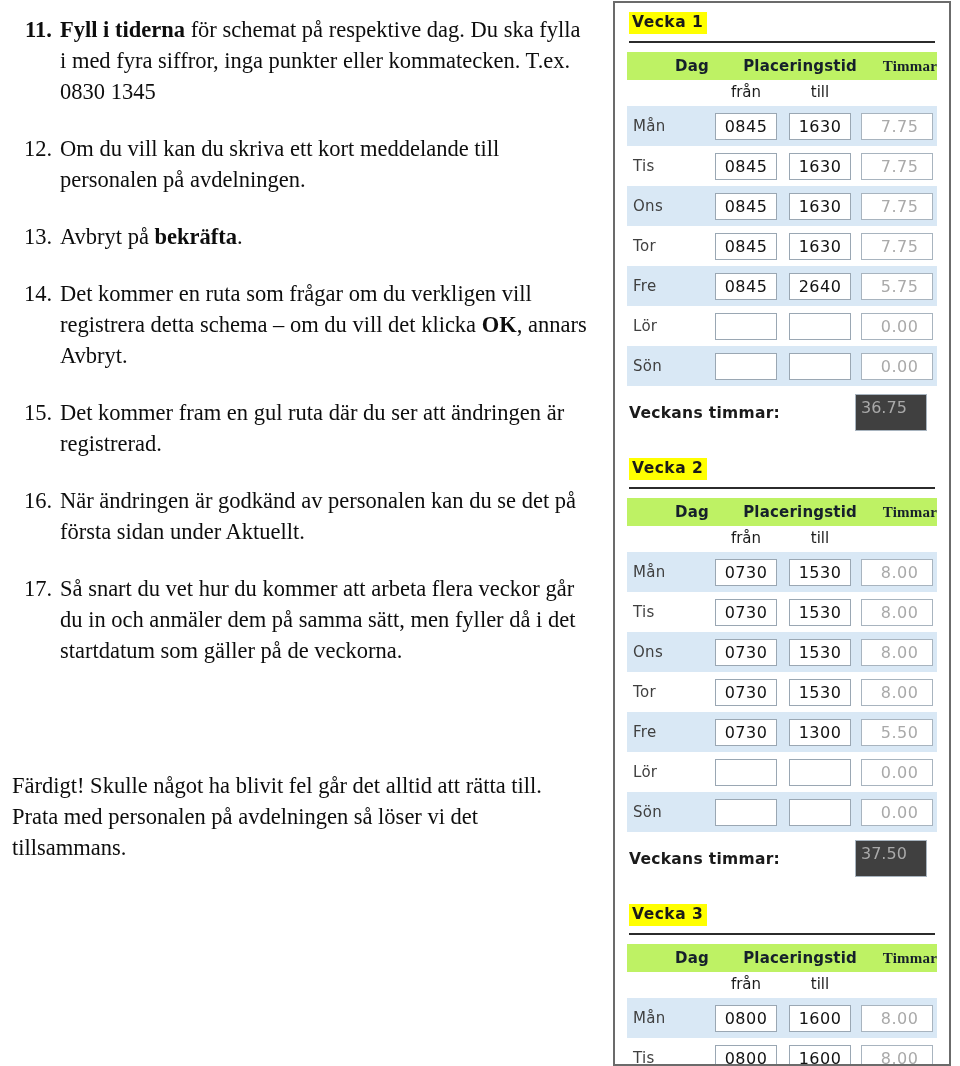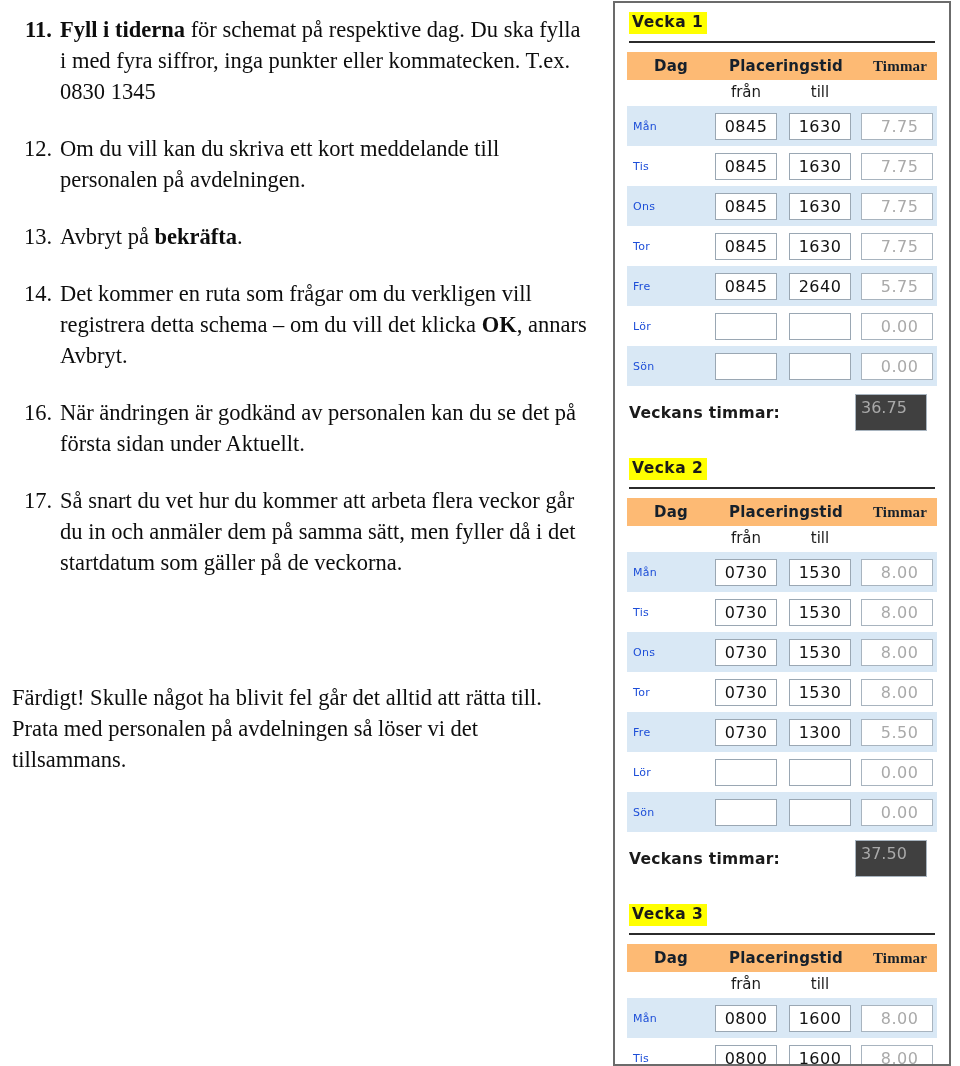--- a/index.html
+++ b/index.html
@@ -104,25 +104,25 @@
     width: 310px;
     margin: 9px 0 0 12px;
     table-layout: fixed;
   }
   table.sched col.c-day  { width: 82px; }
   table.sched col.c-from { width: 74px; }
   table.sched col.c-to   { width: 74px; }
   table.sched col.c-hrs  { width: 80px; }
 
   table.sched th {
-    background: #fdba74;
+    background: #bef264;
     color: #16202b;
     font-weight: bold;
     font-size: 15px;
-    text-align: center;
+    text-align: right;
     padding: 5px 0 5px 6px;
     letter-spacing: 0.2px;
     white-space: nowrap;
   }
   th.th-plac { text-align: left; }
   th.th-timmar { text-align: left; padding-left: 8px; font-family: Liberation Serif, serif; }
 
   tr.subhead td {
     background: #ffffff;
     font-size: 15px;
@@ -135,22 +135,22 @@
 
   tr.drow td {
     padding: 3px 0 3px 0;
     height: 34px;
     vertical-align: middle;
   }
   tr.drow.odd td { background: #d9e8f5; }
   tr.drow.even td { background: #ffffff; }
 
   td.daycell {
-    font-size: 11px;
-    color: #1d4ed8;
+    font-size: 15px;
+    color: #404040;
     padding-left: 6px !important;
     letter-spacing: 0.3px;
   }
   td.inpcell { text-align: center; }
 
   .tinput {
     display: inline-block;
     box-sizing: border-box;
     width: 62px;
     height: 27px;
@@ -219,20 +219,24 @@
   <div class="instr-item">
     <div class="instr-num">13.</div>
     <div class="instr-body"><span>Avbryt på </span><b class="strong">bekräfta</b><span>.</span></div>
   </div>
 
   <div class="instr-item">
     <div class="instr-num">14.</div>
     <div class="instr-body"><span>Det kommer en ruta som frågar om du verkligen vill registrera detta schema – om du vill det klicka </span><b class="strong">OK</b><span>, annars Avbryt.</span></div>
   </div>
 
+  <div class="instr-item">
+    <div class="instr-num">15.</div>
+    <div class="instr-body"><span>Det kommer fram en gul ruta där du ser att ändringen är registrerad.</span></div>
+  </div>
 
   <div class="instr-item">
     <div class="instr-num">16.</div>
     <div class="instr-body"><span>När ändringen är godkänd av personalen kan du se det på första sidan under Aktuellt.</span></div>
   </div>
 
   <div class="instr-item">
     <div class="instr-num">17.</div>
     <div class="instr-body"><span>Så snart du vet hur du kommer att arbeta flera veckor går du in och anmäler dem på samma sätt, men fyller då i det startdatum som gäller på de veckorna.</span></div>
   </div>

